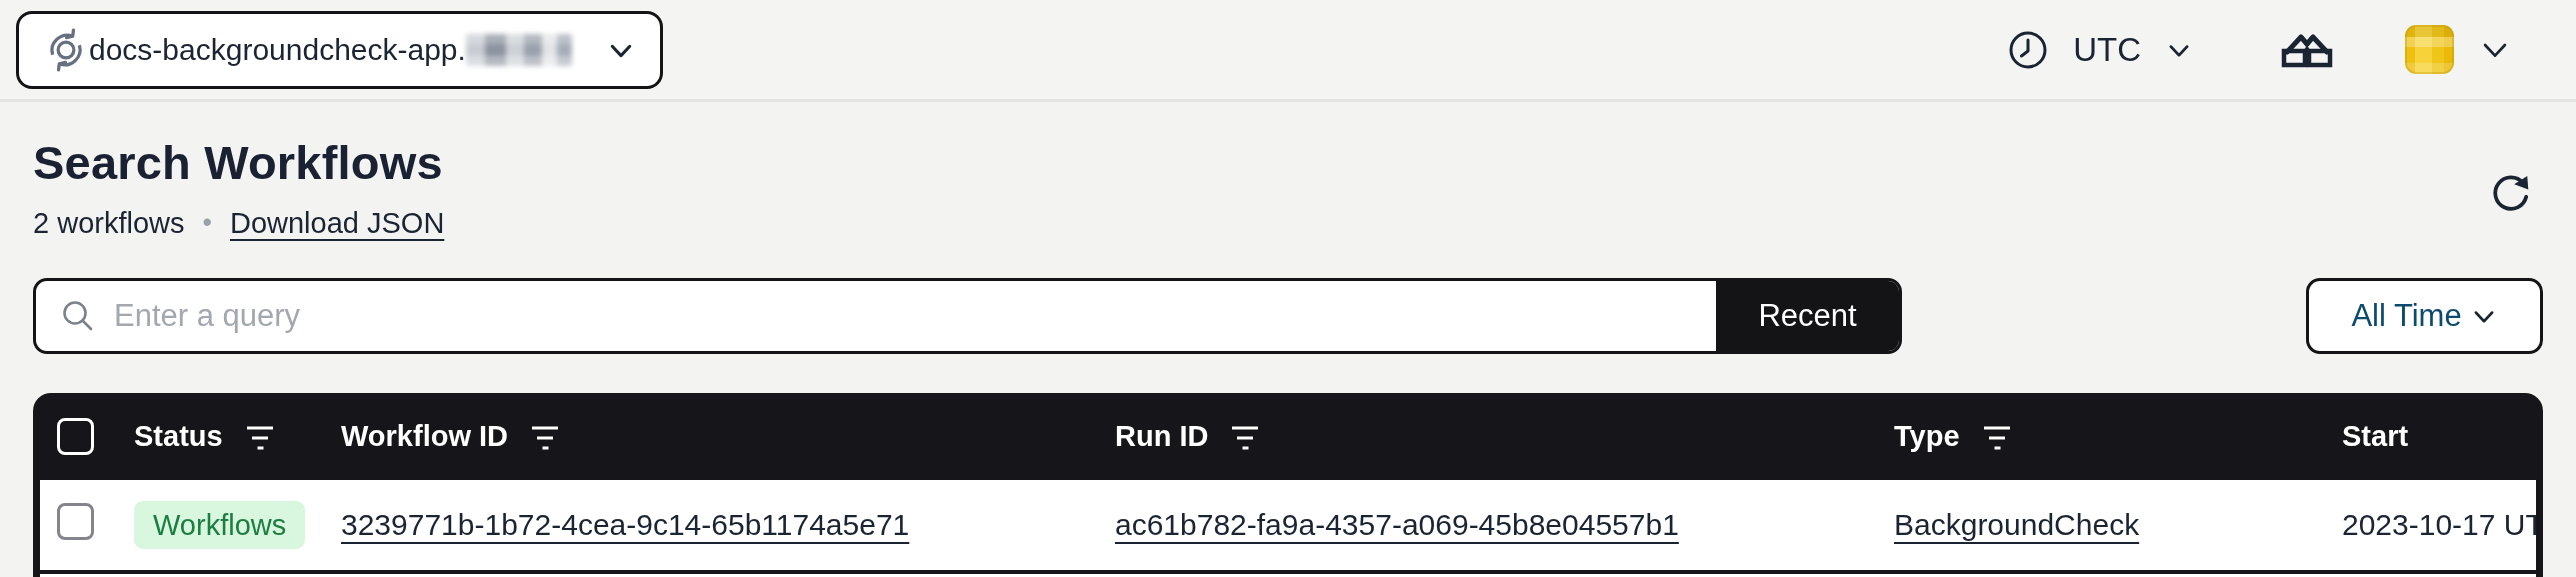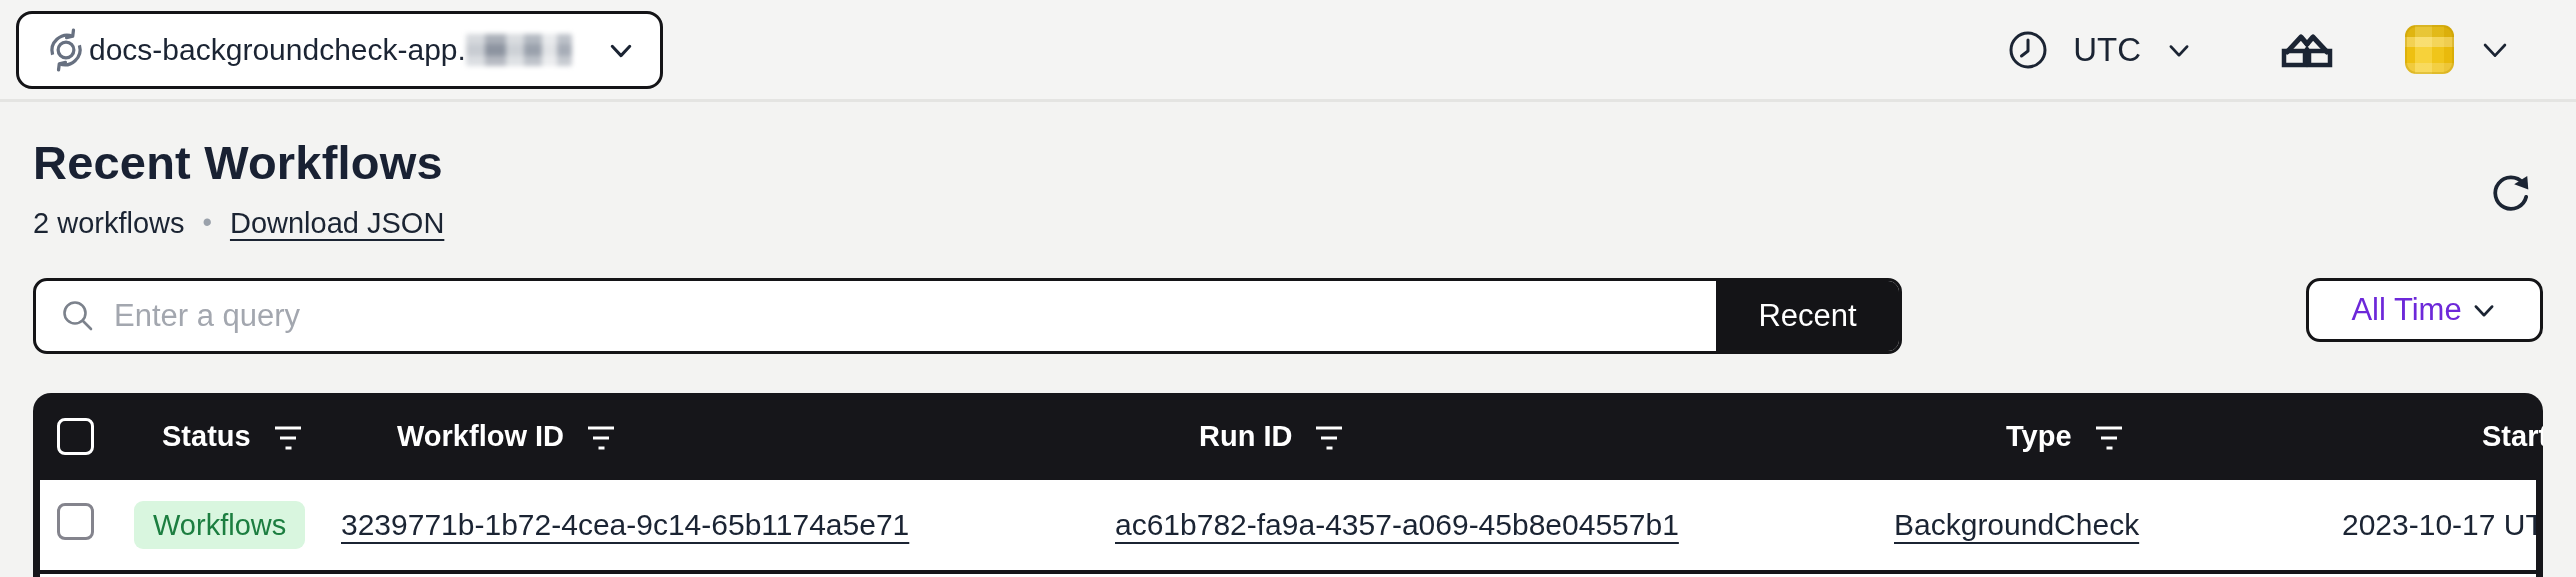--- a/index.html
+++ b/index.html
@@ -72,38 +72,38 @@
     flex:1; height:100%; border:none; outline:none; background:transparent;
     font-size:31px; color:#1b2433; font-family:inherit;
   }
   .search-input::placeholder { color:#a3a7af; }
   .search-btn {
     height:100%; width:183px; flex:none;
     background:#141417; color:#fff; border:none; cursor:pointer;
     font-size:31px; font-weight:500; font-family:inherit;
   }
   .time-select {
-    width:237px; height:64px;
+    width:237px; height:76px;
     background:#fff; border:3px solid #141417; border-radius:14px;
     display:flex; align-items:center; justify-content:center; gap:8px;
-    font-size:31px; color:#6d28d9; font-family:inherit; cursor:pointer;
+    font-size:31px; color:#0c4a6e; font-family:inherit; cursor:pointer;
   }
 
   
   .wf-table {
     margin-top:39px; height:185px;
     background:#16161a; border-radius:18px 18px 0 0;
     padding:0 7px; overflow:hidden;
   }
   .tgrid {
     display:grid;
     grid-template-columns:94px 207px 774px 779px 448px minmax(0,1fr);
     align-items:center;
   }
-  .thead { height:87px; color:#fff; font-size:29px; font-weight:600;gap:28px; }
+  .thead { height:87px; color:#fff; font-size:29px; font-weight:600; }
   .thead .cell { display:flex; align-items:center; gap:22px; }
   .trow { height:90px; background:#fff; font-size:30px; margin-bottom:4px; cursor:pointer; }
   .trow-sliver { height:10px; background:#fff; }
   .checkbox-cell { padding-left:17px; }
   .checkbox { width:37px; height:37px; border-radius:8px; display:inline-block; cursor:pointer; }
   .checkbox.header { border:3.5px solid #fff; background:transparent; }
   .checkbox.row { border:3.5px solid #84848d; background:#fff; }
   .badge {
     background:#d9f6df; color:#1c7e40;
     border-radius:9px; padding:8px 19px;
@@ -172,21 +172,21 @@
             <polyline points="5,8.5 12,16 19,8.5" stroke="#1b2433" stroke-width="1.9" stroke-linecap="round" stroke-linejoin="round"></polyline>
           </svg>
       </span>
     </button>
   </div>
 </div>
 
 <div class="main">
 
   <div class="page-header">
-    <h1>Recent Workflows</h1>
+    <h1>Search Workflows</h1>
     <button class="refresh-btn">
       <span style="display:flex;">
         <svg width="46" height="46" viewBox="0 0 44 44" fill="none">
           <path d="M34.5 15.5 A 15 15 0 1 0 37.5 28.5" stroke="#1b2433" stroke-width="3.6" stroke-linecap="round"></path>
           <path d="M26 16.5 L38.5 8.5 L39.5 21.5 Z" fill="#1b2433"></path>
         </svg>
       </span>
     </button>
   </div>
 

